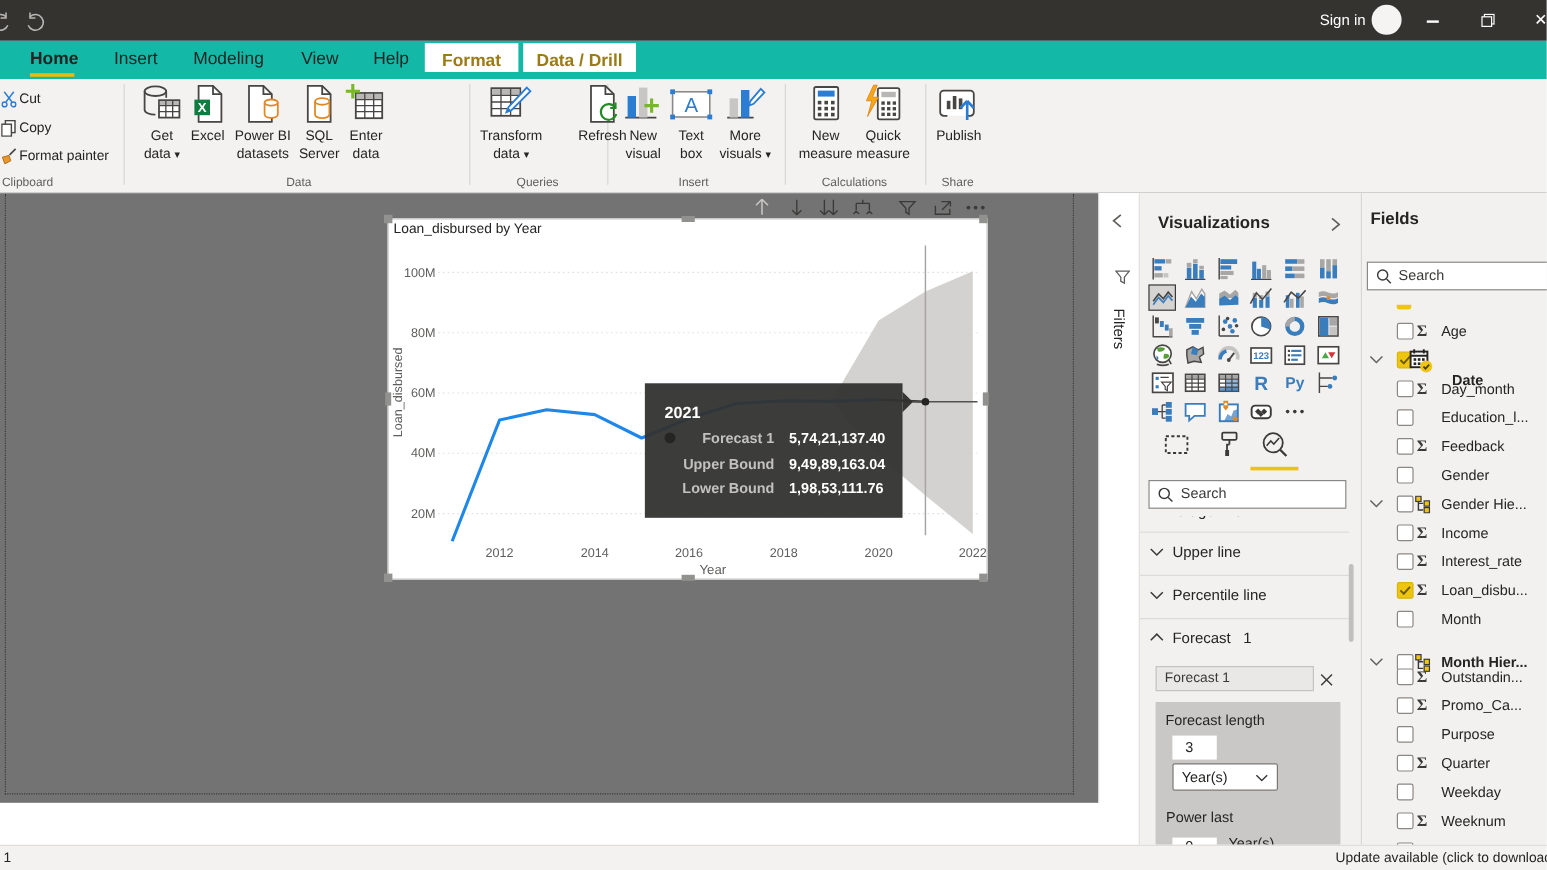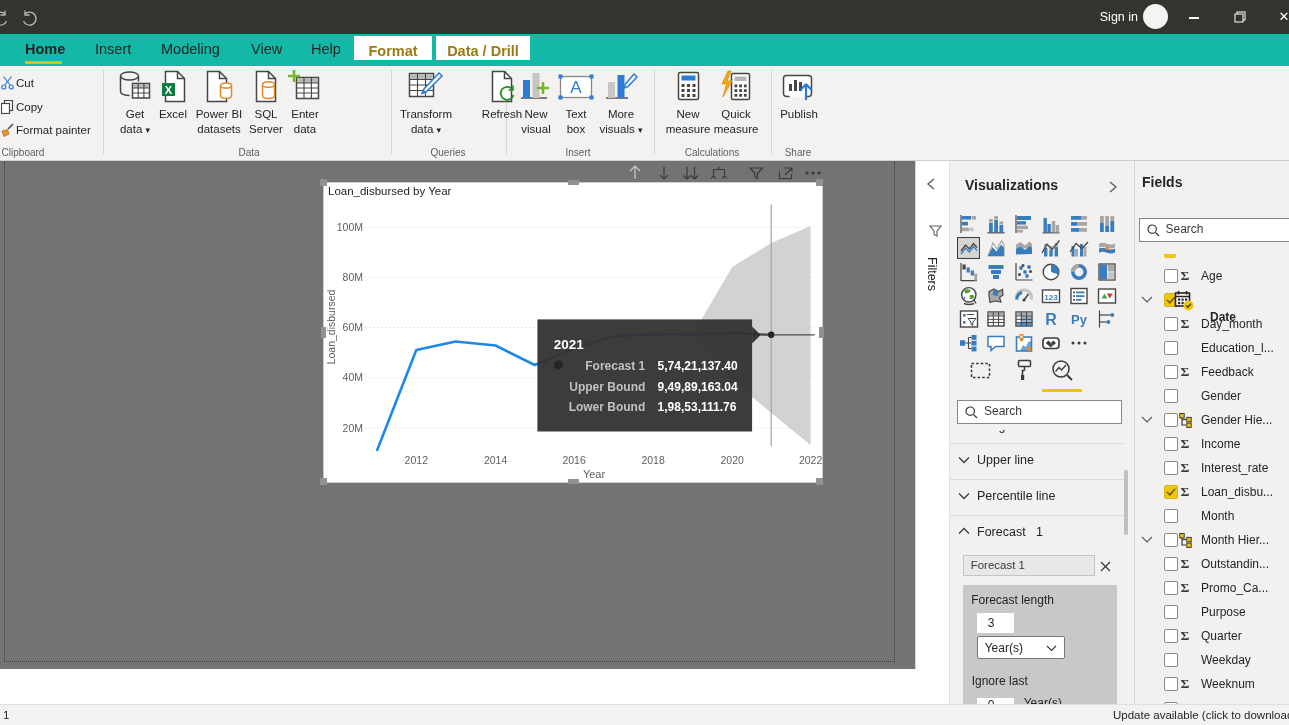--- a/index.html
+++ b/index.html
@@ -694,21 +694,21 @@
     <div class="abs" style="left:12.7px;top:423.7px;width:154.4px;height:119.8px;background:#cac8c6;overflow:hidden;">
       <div class="abs graybox-lbl" style="left:8.5px;top:8px;">Forecast length</div>
       <div class="abs" style="left:14.8px;top:28.5px;width:36.7px;height:19.4px;background:#fff;"></div>
       <div class="abs" style="left:25px;top:31px;font-size:12px;color:#252423;">3</div>
       <div class="abs" style="left:14px;top:51.8px;width:88px;height:22.2px;background:#fff;border:1px solid #7a7876;border-radius:2px;box-sizing:border-box;">
         <div style="margin:3.5px 0 0 7px;font-size:12px;color:#252423;">Year(s)</div>
         <svg class="abs" style="right:7px;top:8px" width="11" height="7" viewBox="0 0 11 7">
             <path d="M1,1 L5.5,5.5 L10,1" stroke="#3b3a39" stroke-width="1.2" fill="none"></path>
           </svg>
       </div>
-      <div class="abs graybox-lbl" style="left:9px;top:89px;">Ignore last</div>
+      <div class="abs graybox-lbl" style="left:9px;top:89px;">Power last</div>
       <div class="abs" style="left:14.8px;top:113.5px;width:36.7px;height:7px;background:#fff;"></div>
       <div class="abs" style="left:25px;top:113px;width:20px;height:7px;overflow:hidden;font-size:12px;color:#252423;">0</div>
       <div class="abs" style="left:61px;top:111px;width:45px;height:9px;overflow:hidden;font-size:12px;color:#252423;">Year(s)</div>
     </div>
 
     <div class="abs" style="left:173.5px;top:309px;width:4.5px;height:65px;background:#c1bfbd;border-radius:2.5px;"></div>
   </div>
 
   <div class="abs" id="fieldspanel">
     <div class="abs paneltitle" style="left:7px;top:13px;">Fields</div>
@@ -800,21 +800,21 @@
             <path d="M1,4 L3.8,6.8 L9,1" stroke="#6d5b09" stroke-width="1.6" fill="none"></path>
           </svg>
         </div>
         <div class="fsig">Σ</div>
         <div class="flbl">Loan_disbu...</div>
       </div>
     <div class="frow" style="left:0;top:343.0px;">
         <div class="fchk"></div>
         <div class="flbl">Month</div>
       </div>
-    <div class="frow" style="left:0;top:367.0px;">
+    <div class="frow" style="left:0;top:379px;font-weight:bold;">
         <svg class="fchev" width="12" height="9" viewBox="0 0 12 9">
           <path d="M1,2 L6,7 L11,2" stroke="#605e5c" stroke-width="1.2" fill="none"></path>
         </svg>
         <div class="fchk"></div>
         <svg style="position:absolute;left:44px;top:5px" width="14" height="15" viewBox="0 0 14 15">
           <path d="M3,5 V12 H7" stroke="#3b3a39" stroke-width="1.2" fill="none"></path>
           <path d="M3,6.5 H7" stroke="#3b3a39" stroke-width="1.2" fill="none"></path>
           <rect x="0.8" y="0.5" width="4.4" height="4.4" fill="#eec60f" stroke="#3b3a39" stroke-width="1"></rect>
           <rect x="7.8" y="4.4" width="4.4" height="4.4" fill="#eec60f" stroke="#3b3a39" stroke-width="1"></rect>
           <rect x="7.8" y="10" width="4.4" height="4.4" fill="#eec60f" stroke="#3b3a39" stroke-width="1"></rect>

